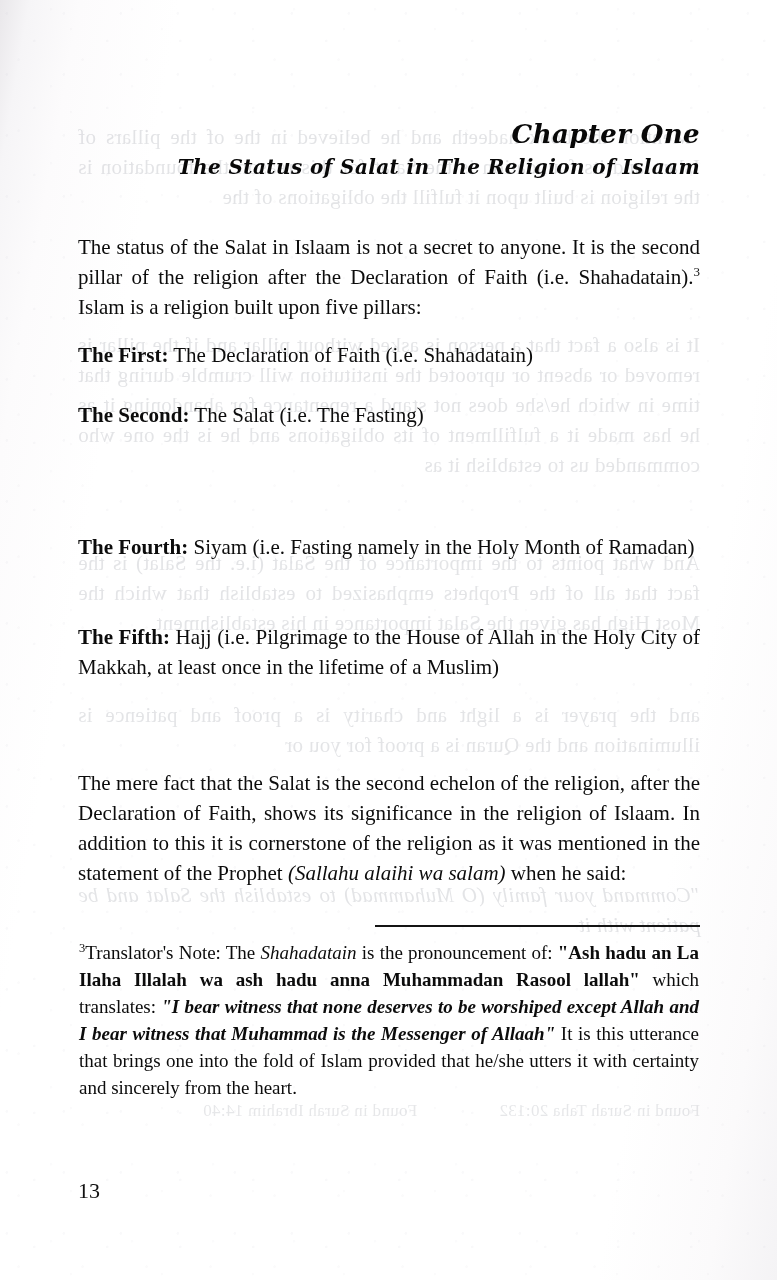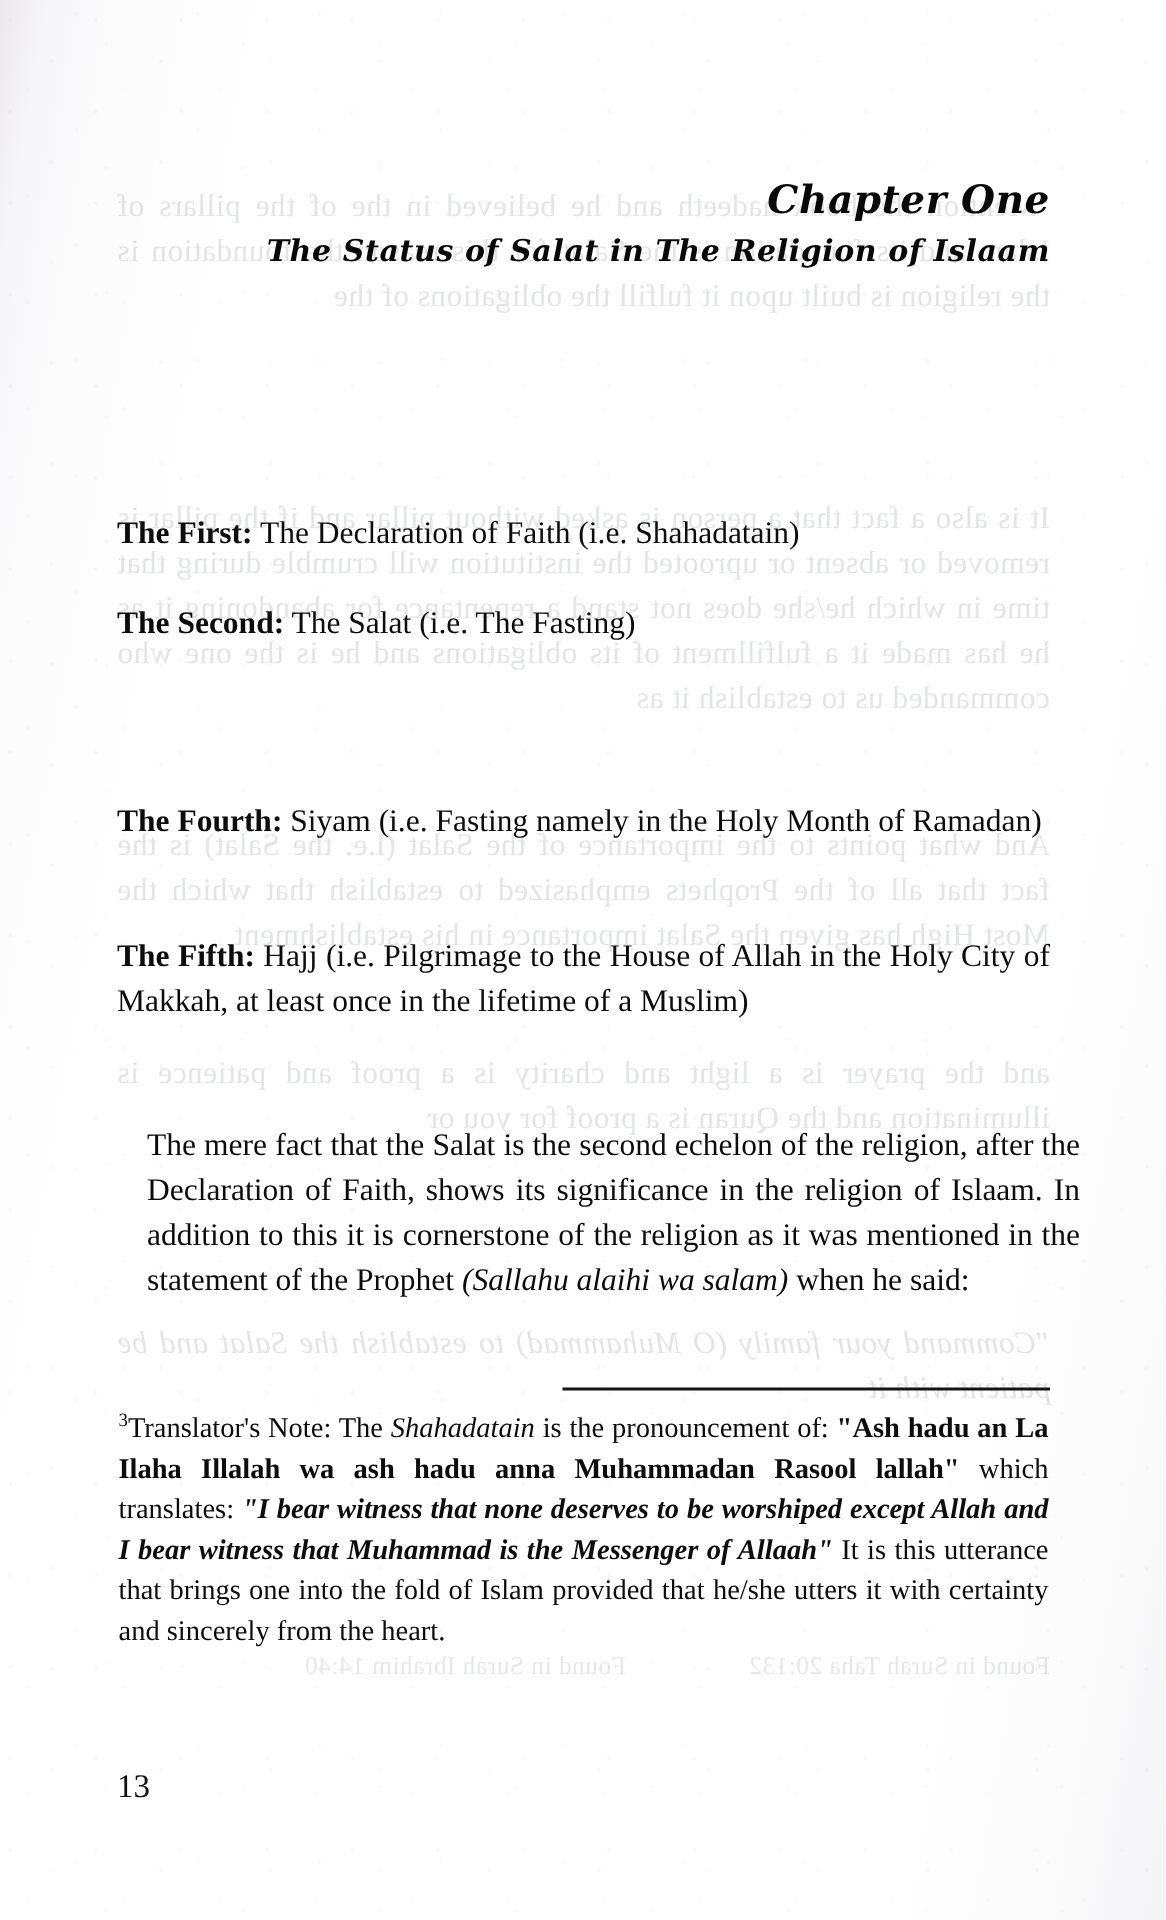--- a/index.html
+++ b/index.html
@@ -97,21 +97,21 @@
     line-height: 0;
   }
   .ital { font-style: italic; }
 
   #para-intro   { top: 232px; }
   #item-first   { top: 340px; }
   #item-second  { top: 400px; }
   #item-third   { top: 460px; }
   #item-fourth  { top: 532px; }
   #item-fifth   { top: 622px; }
-  #para-closing { top: 748px; margin-left: 20px; }
+  #para-closing { top: 768px; }
 
   .fn-rule {
     position: absolute;
     top: 925px;
     left: 297px;
     width: 325px;
     height: 0;
     border-top: 2px solid #141414;
   }
   .footnote {
@@ -157,20 +157,25 @@
   <div class="bleed" id="bleed-e">"Command your family (O Muhammad) to establish the Salat and be patient with it</div>
   <div class="bleed" id="bleed-f">Found in Surah Taha 20:132                  Found in Surah Ibrahim 14:40</div>
 
   <div class="content">
 
     <div class="chapter-heading">
       <span class="line1">Chapter One</span>
       <span class="line2">The Status of Salat in The Religion of Islaam</span>
     </div>
 
+    <div class="body-block" id="para-intro">
+      <p>
+        <span>The status of the Salat in Islaam is not a secret to anyone. It is the second pillar of the religion after the Declaration of Faith (i.e. Shahadatain).</span><sup class="fn-ref">3</sup><span> Islam is a religion built upon five pillars:</span>
+      </p>
+    </div>
 
     <div class="body-block" id="item-first">
       <p>
         <span class="lbl">The First:</span><span> The Declaration of Faith (i.e. Shahadatain)</span>
       </p>
     </div>
 
     <div class="body-block" id="item-second">
       <p>
         <span class="lbl">The Second:</span><span> The Salat (i.e. The Fasting)</span>

